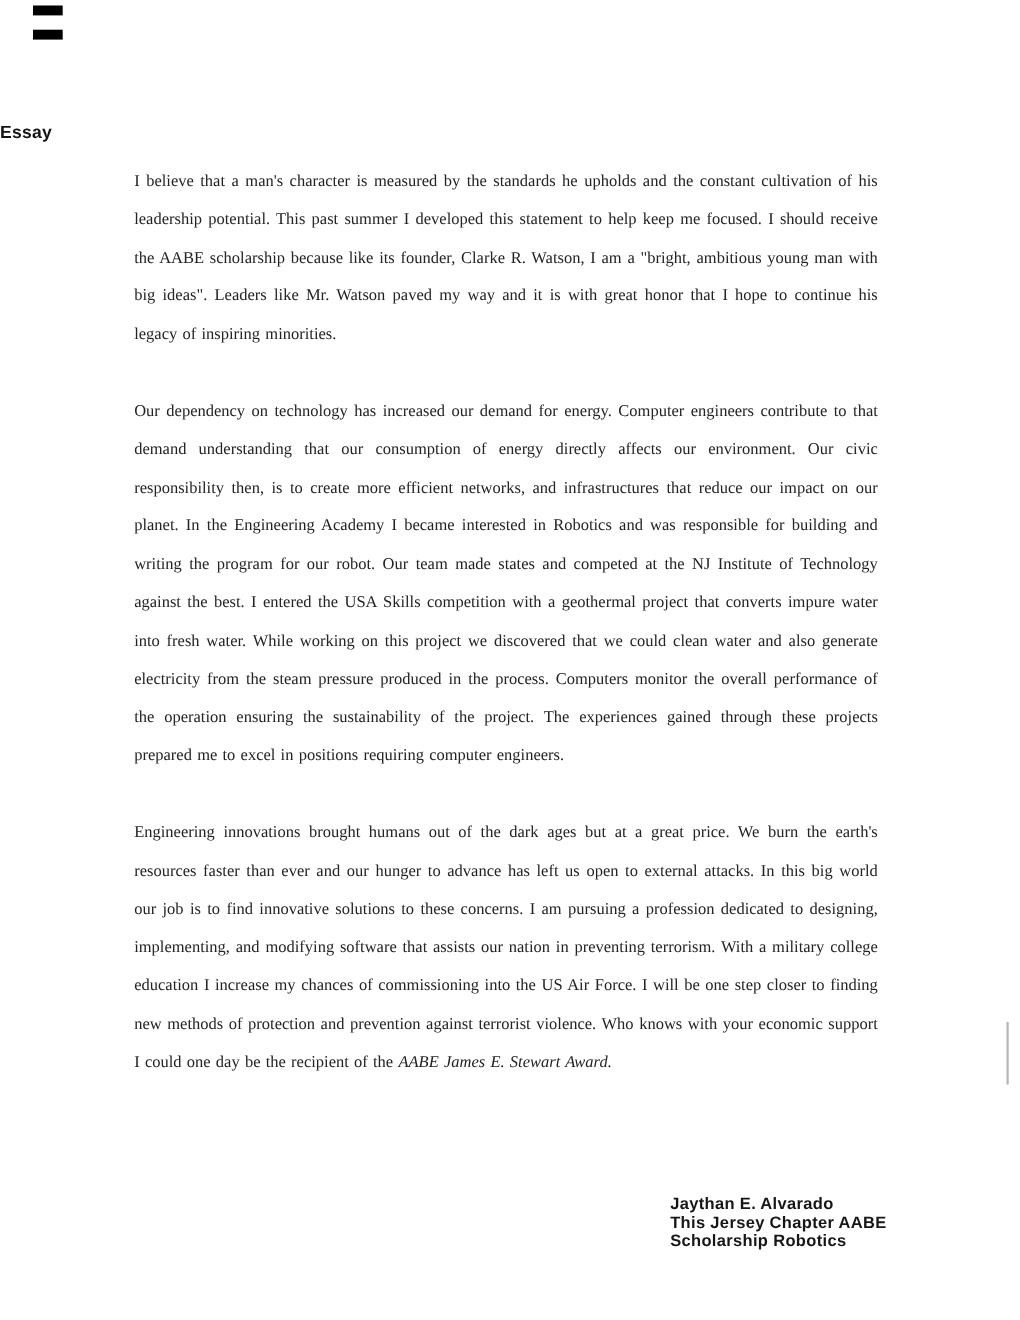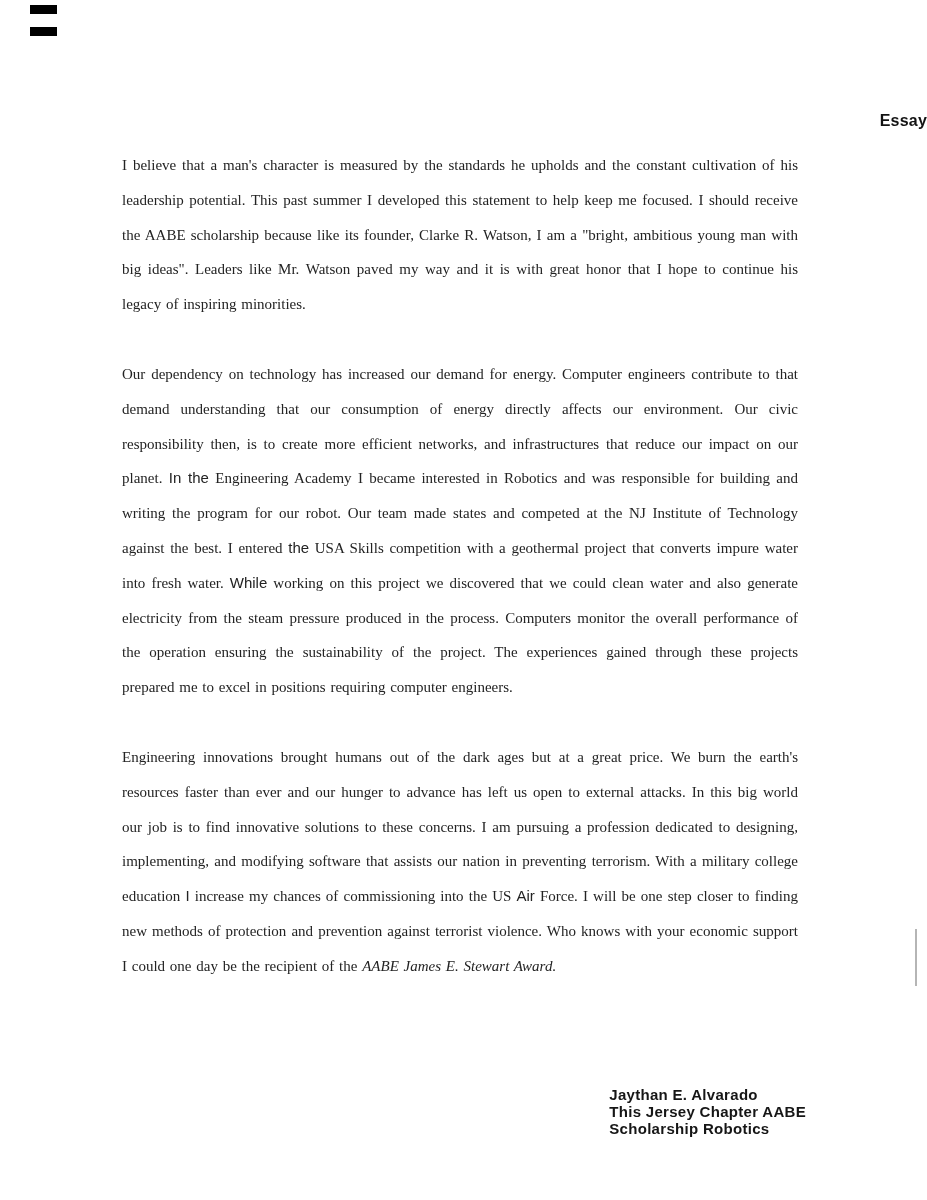--- a/index.html
+++ b/index.html
@@ -21,21 +21,21 @@
     background: #000000;
   }
   .scan-mark.m1 { left: 30px; top: 5px;  width: 27px; height: 9px; }
   .scan-mark.m2 { left: 30px; top: 27px; width: 27px; height: 9px; }
   .title {
     position: absolute;
     top: 112px;
     left: 0;
     width: 927px;
     margin: 0;
-    text-align: right;
+    text-align: left;
     font-family: "Liberation Sans", sans-serif;
     font-weight: bold;
     font-size: 16px;
     color: #131313;
     letter-spacing: 0.2px;
   }
   .essay {
     position: absolute;
     left: 122px;
     top: 148px;
@@ -45,21 +45,21 @@
     text-align: justify;
     word-spacing: 1px;
   }
   .essay p {
     margin: 0;
   }
   .essay p + p {
     margin-top: 35px;
   }
   .run-serif  { font-family: "Liberation Serif", serif; }
-  .run-sans   { font-family: Liberation Sans, sans-serif; }
+  .run-sans   { font-family: Liberation Serif, serif; }
   .run-italic { font-family: Liberation Serif, serif; font-style: italic; }
   .signature {
     position: absolute;
     right: 121px;
     top: 1086px;
     text-align: left;
     font-family: "Liberation Sans", sans-serif;
     font-weight: bold;
     font-size: 15px;
     line-height: 17px;

